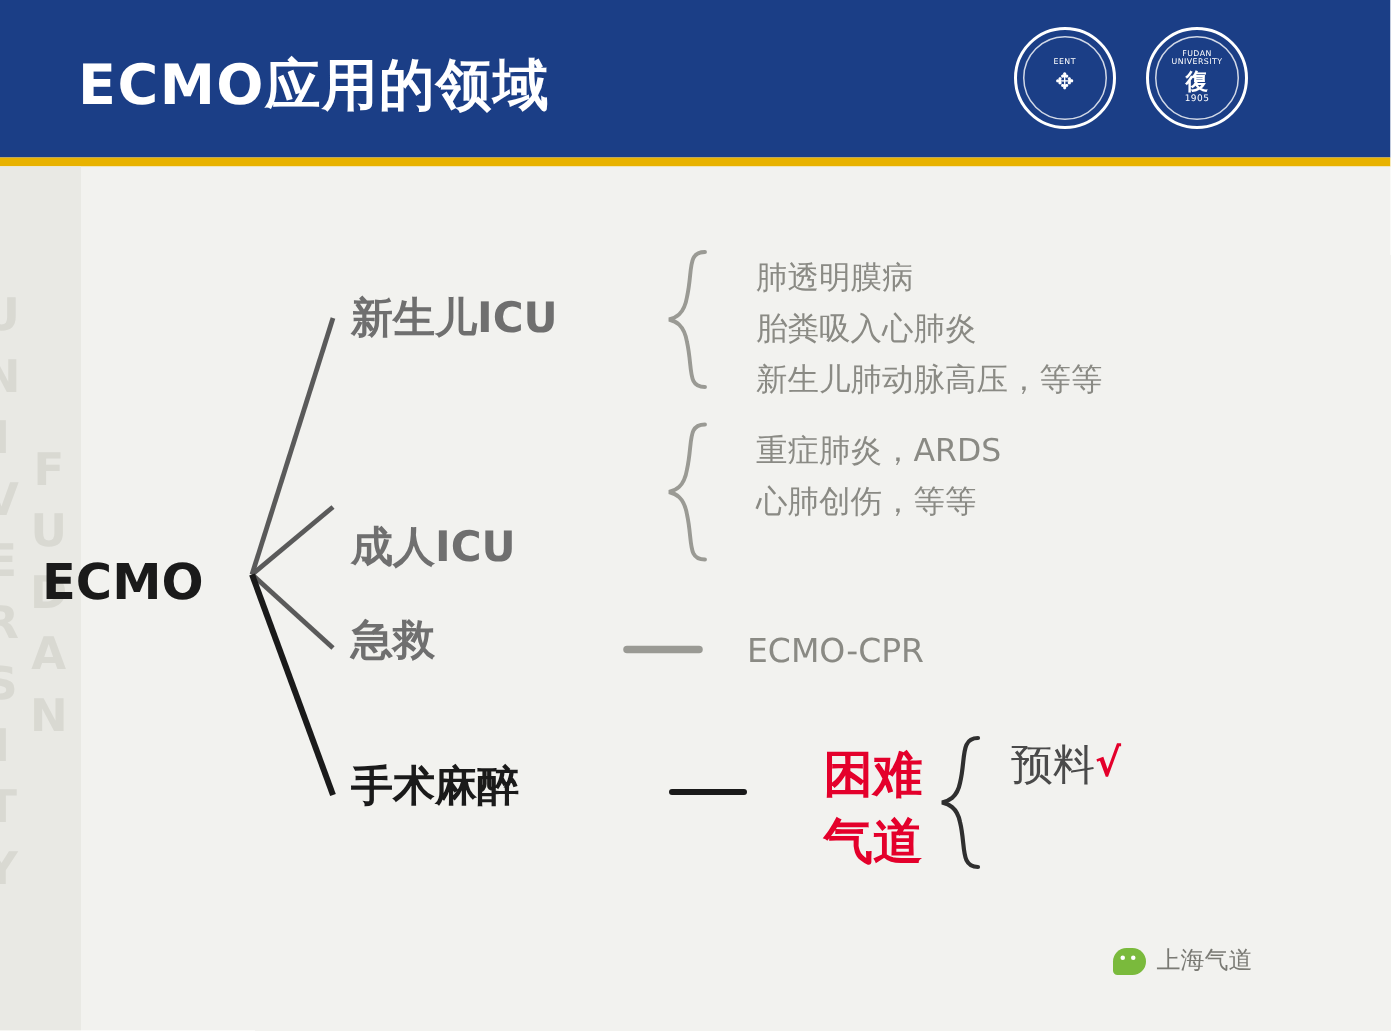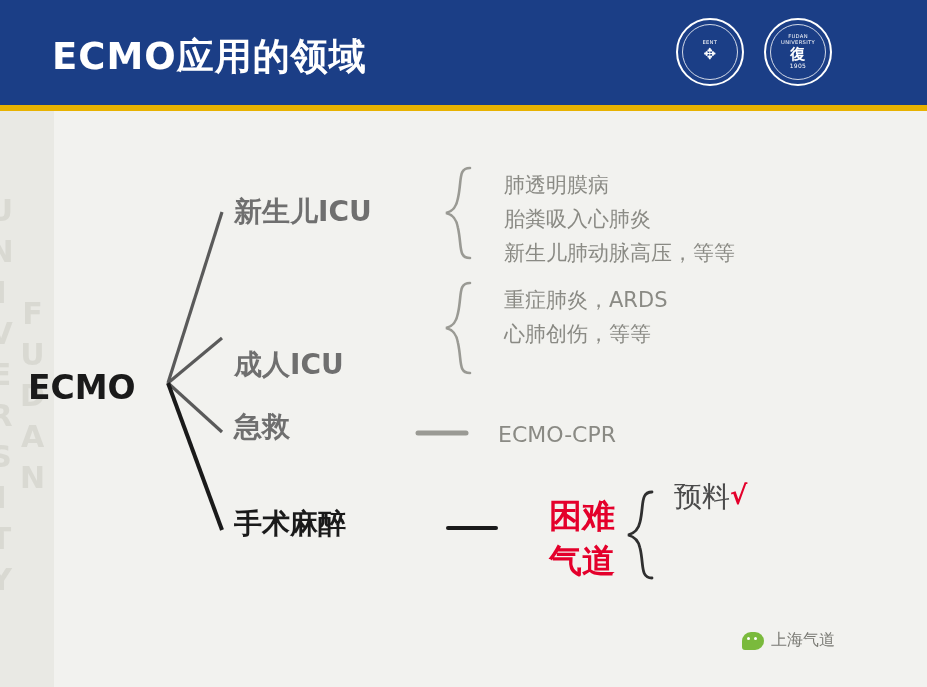--- a/index.html
+++ b/index.html
@@ -171,21 +171,21 @@
     text-align: left;
     white-space: nowrap;
     margin-left: 40px;
   }
   .airway-sub {
     position: absolute;
     color: #4a4a4a;
     font-size: 28px;
     white-space: nowrap;
   }
-  .airway-expect { left: 674px; top: 478px; text-align: center; }
+  .airway-expect { left: 674px; top: 491px; text-align: center; }
   .airway-urgent { left: 674px; top: 548px; }
   .check-mark {
     color: #e4002b;
     font-size: 26px;
     font-weight: bold;
     vertical-align: 2px;
   }
   .qmark {
     color: #e4002b;
     font-weight: bold;

